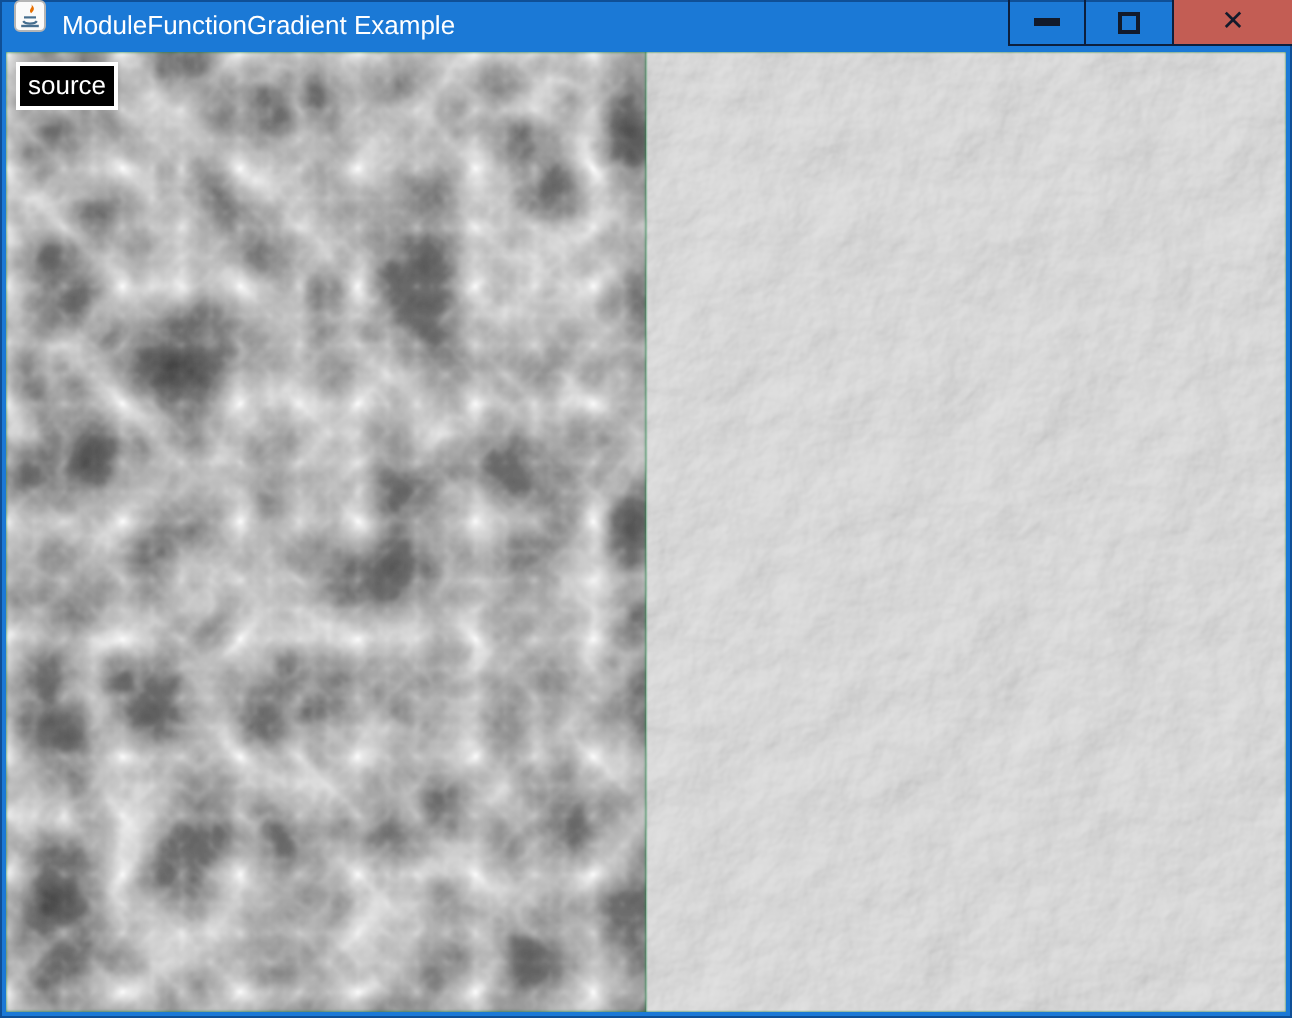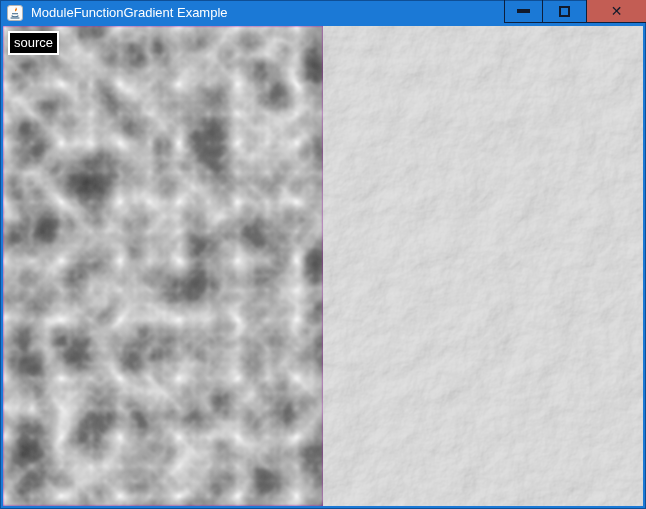--- a/index.html
+++ b/index.html
@@ -10,21 +10,21 @@
   }
   .window{
     position:absolute;top:0;left:0;
     width:646px;height:509px;
     background:var(--titlebar,#1b79d6);
     box-shadow:inset 0 0 0 1px var(--window-outline,#0f4f96);
   }
   
   .titlebar{
     position:relative;height:26px;
-    display:flex;align-items:center;
+    display:flex;
     padding-left:7px;box-sizing:border-box;
   }
   .app-icon{width:16px;height:16px;display:inline-block;flex:0 0 auto;}
   .title{
     margin-left:8px;
     color:var(--title-text,#ffffff);
     font-size:13px;line-height:26px;
     white-space:nowrap;
   }
   .controls{
@@ -44,21 +44,21 @@
   .min-glyph{width:13px;height:4px;background:var(--control-glyph,#121a2b);}
   .max-glyph{width:11px;height:11px;border:2px solid var(--control-glyph,#121a2b);box-sizing:border-box;}
   .close-glyph{
     color:var(--control-glyph,#121a2b);
     font:700 14px "DejaVu Sans",sans-serif;line-height:1;
   }
   
   .content{
     position:absolute;top:26px;left:3px;
     width:640px;height:480px;
-    display:flex;overflow:hidden;background:#a21caf;text-align:right;
+    display:flex;overflow:hidden;background:#15803d;text-align:right;
   }
   .pane{position:relative;width:320px;height:480px;overflow:hidden;}
   .pane svg{display:block;}
   .img-label{
     position:absolute;left:5px;top:5px;
     background:var(--label-bg,#000000);
     color:var(--label-text,#ffffff);
     border:2px solid var(--label-border,#ffffff);
     font-size:13px;line-height:16px;
     padding:2px 4px;white-space:nowrap;

